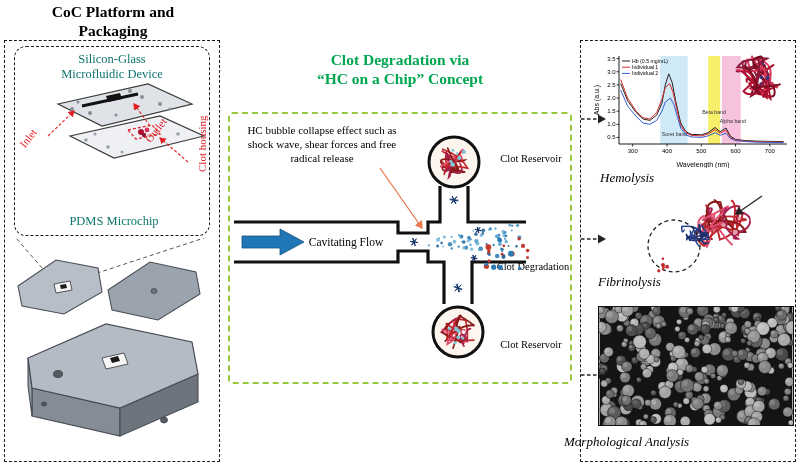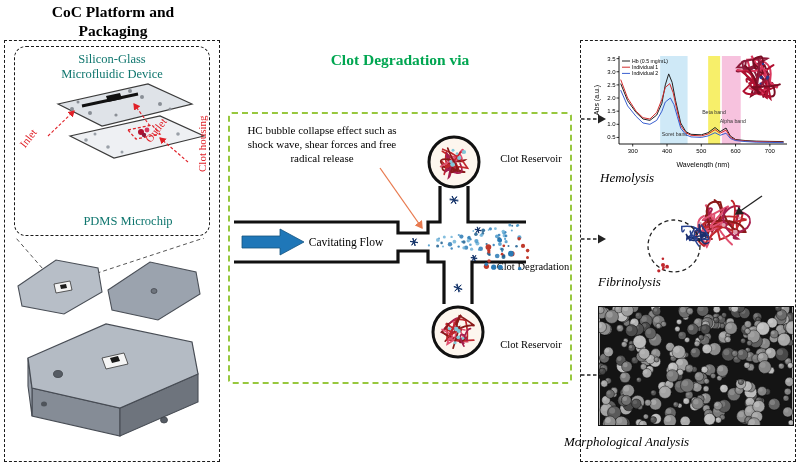--- a/index.html
+++ b/index.html
@@ -77,21 +77,21 @@
       <path d="M 28,58 L 54,33" marker-end="url(#redArr)"></path>
       <path d="M 130,48 L 114,26" marker-end="url(#redArr)"></path>
       <path d="M 168,84 L 140,60" marker-end="url(#redArr)"></path>
     </g>
   </svg>
 
   <div class="abs rot-label" style="left:18px;top:132px;transform:rotate(-52deg)">Inlet</div>
   <div class="abs rot-label" style="left:142px;top:124px;transform:rotate(-52deg)">Outlet</div>
   <div class="abs rot-label" style="left:196px;top:172px;transform:rotate(-90deg);transform-origin:left top">Clot housing</div>
 
-  <div class="abs small-label" style="left:30px;top:214px;width:196px">PDMS Microchip</div>
+  <div class="abs small-label" style="left:16px;top:214px;width:196px">PDMS Microchip</div>
 
   <svg class="abs" id="pack-svg" style="left:4px;top:238px" width="216" height="222" viewBox="0 0 216 222">
     <g stroke="#555" stroke-width="1" stroke-dasharray="4,3">
       <line x1="52" y1="46" x2="12" y2="0"></line>
       <line x1="66" y1="44" x2="200" y2="0"></line>
     </g>
 
     <g>
       <polygon points="14,48 52,22 94,30 98,54 60,76 18,68" fill="#b7bec7" stroke="#4a4f57" stroke-width="1.1"></polygon>
       <polygon points="50,46 66,43 68,52 52,55" fill="#f4f4f4" stroke="#333" stroke-width="0.8"></polygon>
@@ -111,20 +111,21 @@
       <polygon points="98,120 120,115 124,126 102,131" fill="#f5f5f5" stroke="#333" stroke-width="0.8"></polygon>
       <polygon points="106,120 114,118 116,123 108,125" fill="#1a1a1a"></polygon>
       <ellipse cx="54" cy="136" rx="4.5" ry="3.5" fill="#565c64" stroke="#3d4147" stroke-width="0.8"></ellipse>
       <ellipse cx="160" cy="182" rx="3.5" ry="3" fill="#565c64" stroke="#3d4147" stroke-width="0.8"></ellipse>
       <ellipse cx="40" cy="166" rx="3" ry="2.5" fill="#4f545b"></ellipse>
     </g>
   </svg>
 
   <div class="abs panel-title green-title" style="left:228px;top:50px;width:344px">
     <div>Clot Degradation via</div>
+    <div>“HC on a Chip” Concept</div>
   </div>
 
   <div class="abs green-box" style="left:228px;top:112px;width:344px;height:272px"></div>
 
   <div class="abs note-text" style="left:242px;top:124px;width:160px">HC bubble collapse effect such as shock wave, shear forces and free radical release</div>
 
   <svg class="abs" id="mid-svg" style="left:228px;top:112px" width="344" height="272" viewBox="0 0 344 272">
     <defs>
       <marker id="orgArr" markerWidth="7" markerHeight="7" refX="5" refY="3.5" orient="auto">
         <path d="M0,0 L6,3.5 L0,7 Z" fill="#e87a4f"></path>

